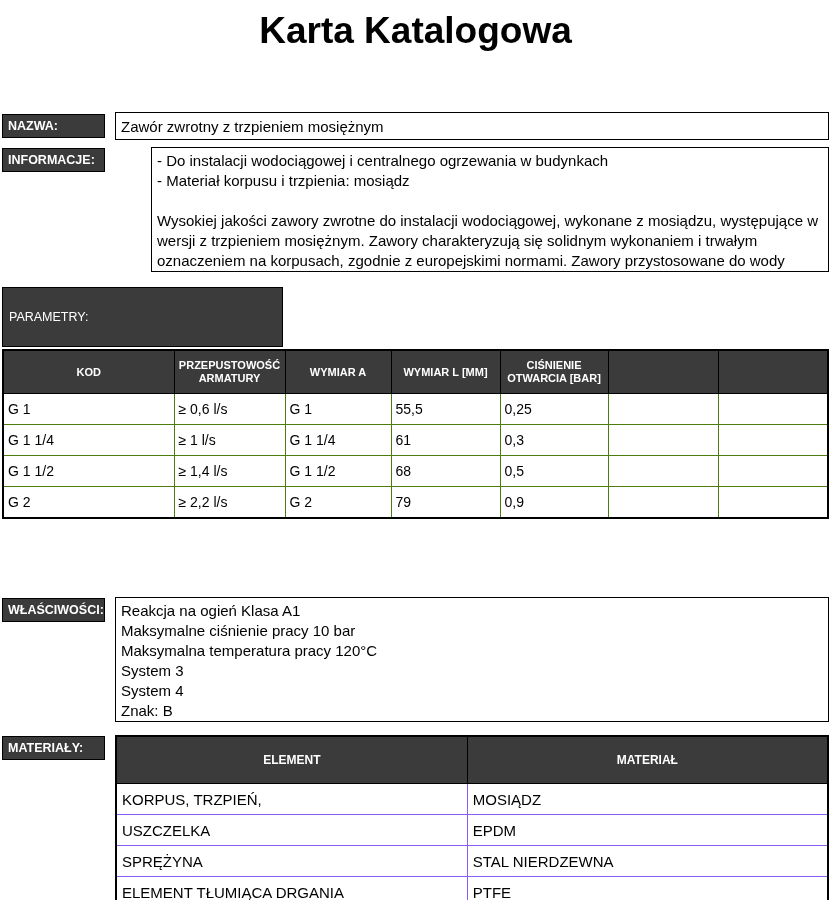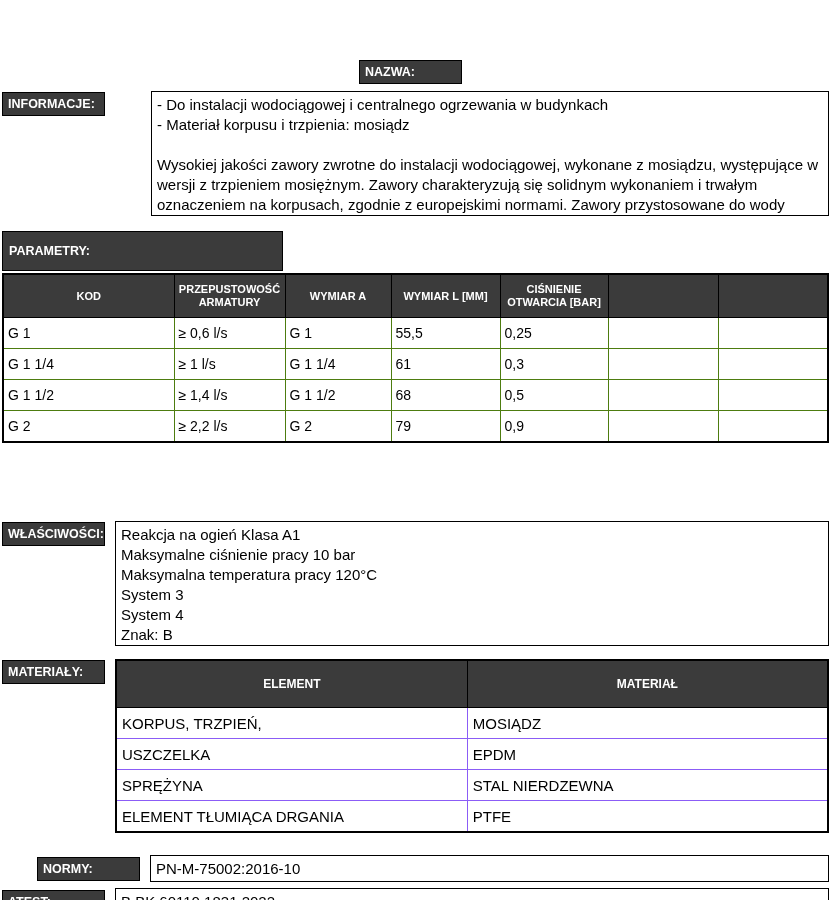--- a/index.html
+++ b/index.html
@@ -58,31 +58,31 @@
     height: 28px;
     display: flex;
     align-items: center;
   }
   .value-multiline {
     white-space: pre-line;
     line-height: 20px;
     height: 125px;
     overflow: hidden;
   }
-  .row-nazwa       { margin-top: 60px; flex-direction: column; }
+  .row-nazwa       { margin-top: 60px; }
   .row-informacje  { margin-top: 7px; gap: 36px; }
   .section-bar {
     margin-top: 15px;
     width: 281px;
     box-sizing: border-box;
     background: #3b3b3b;
     color: #ffffff;
-    font-weight: bold;
+    font-weight: normal;
     font-size: 12.5px;
-    padding: 12px 6px;
+    padding: 22px 6px;
     border: 1px solid #000000;
   }
   table.params {
     margin-top: 2px;
     width: 827px;
     border-collapse: collapse;
     table-layout: fixed;
     border: 2px solid #000000;
   }
   table.params th {
@@ -140,23 +140,25 @@
     height: 27px;
     display: flex;
     align-items: center;
   }
 </style>
 </head>
 <body>
 
 <div class="page">
 
+  <h1 class="title">Karta Katalogowa</h1>
 
   <div class="field-row row-nazwa">
     <div class="label-box">NAZWA:</div>
+    <div class="value-box value-single">Zawór zwrotny z trzpieniem mosiężnym</div>
   </div>
 
   <div class="field-row top-align row-informacje">
     <div class="label-box">INFORMACJE:</div>
     <div class="value-box value-multiline">- Do instalacji wodociągowej i centralnego ogrzewania w budynkach
 - Materiał korpusu i trzpienia: mosiądz
 
 Wysokiej jakości zawory zwrotne do instalacji wodociągowej, wykonane z mosiądzu, występujące w wersji z trzpieniem mosiężnym. Zawory charakteryzują się solidnym wykonaniem i trwałym oznaczeniem na korpusach, zgodnie z europejskimi normami. Zawory przystosowane do wody pitnej.</div>
   </div>
 

